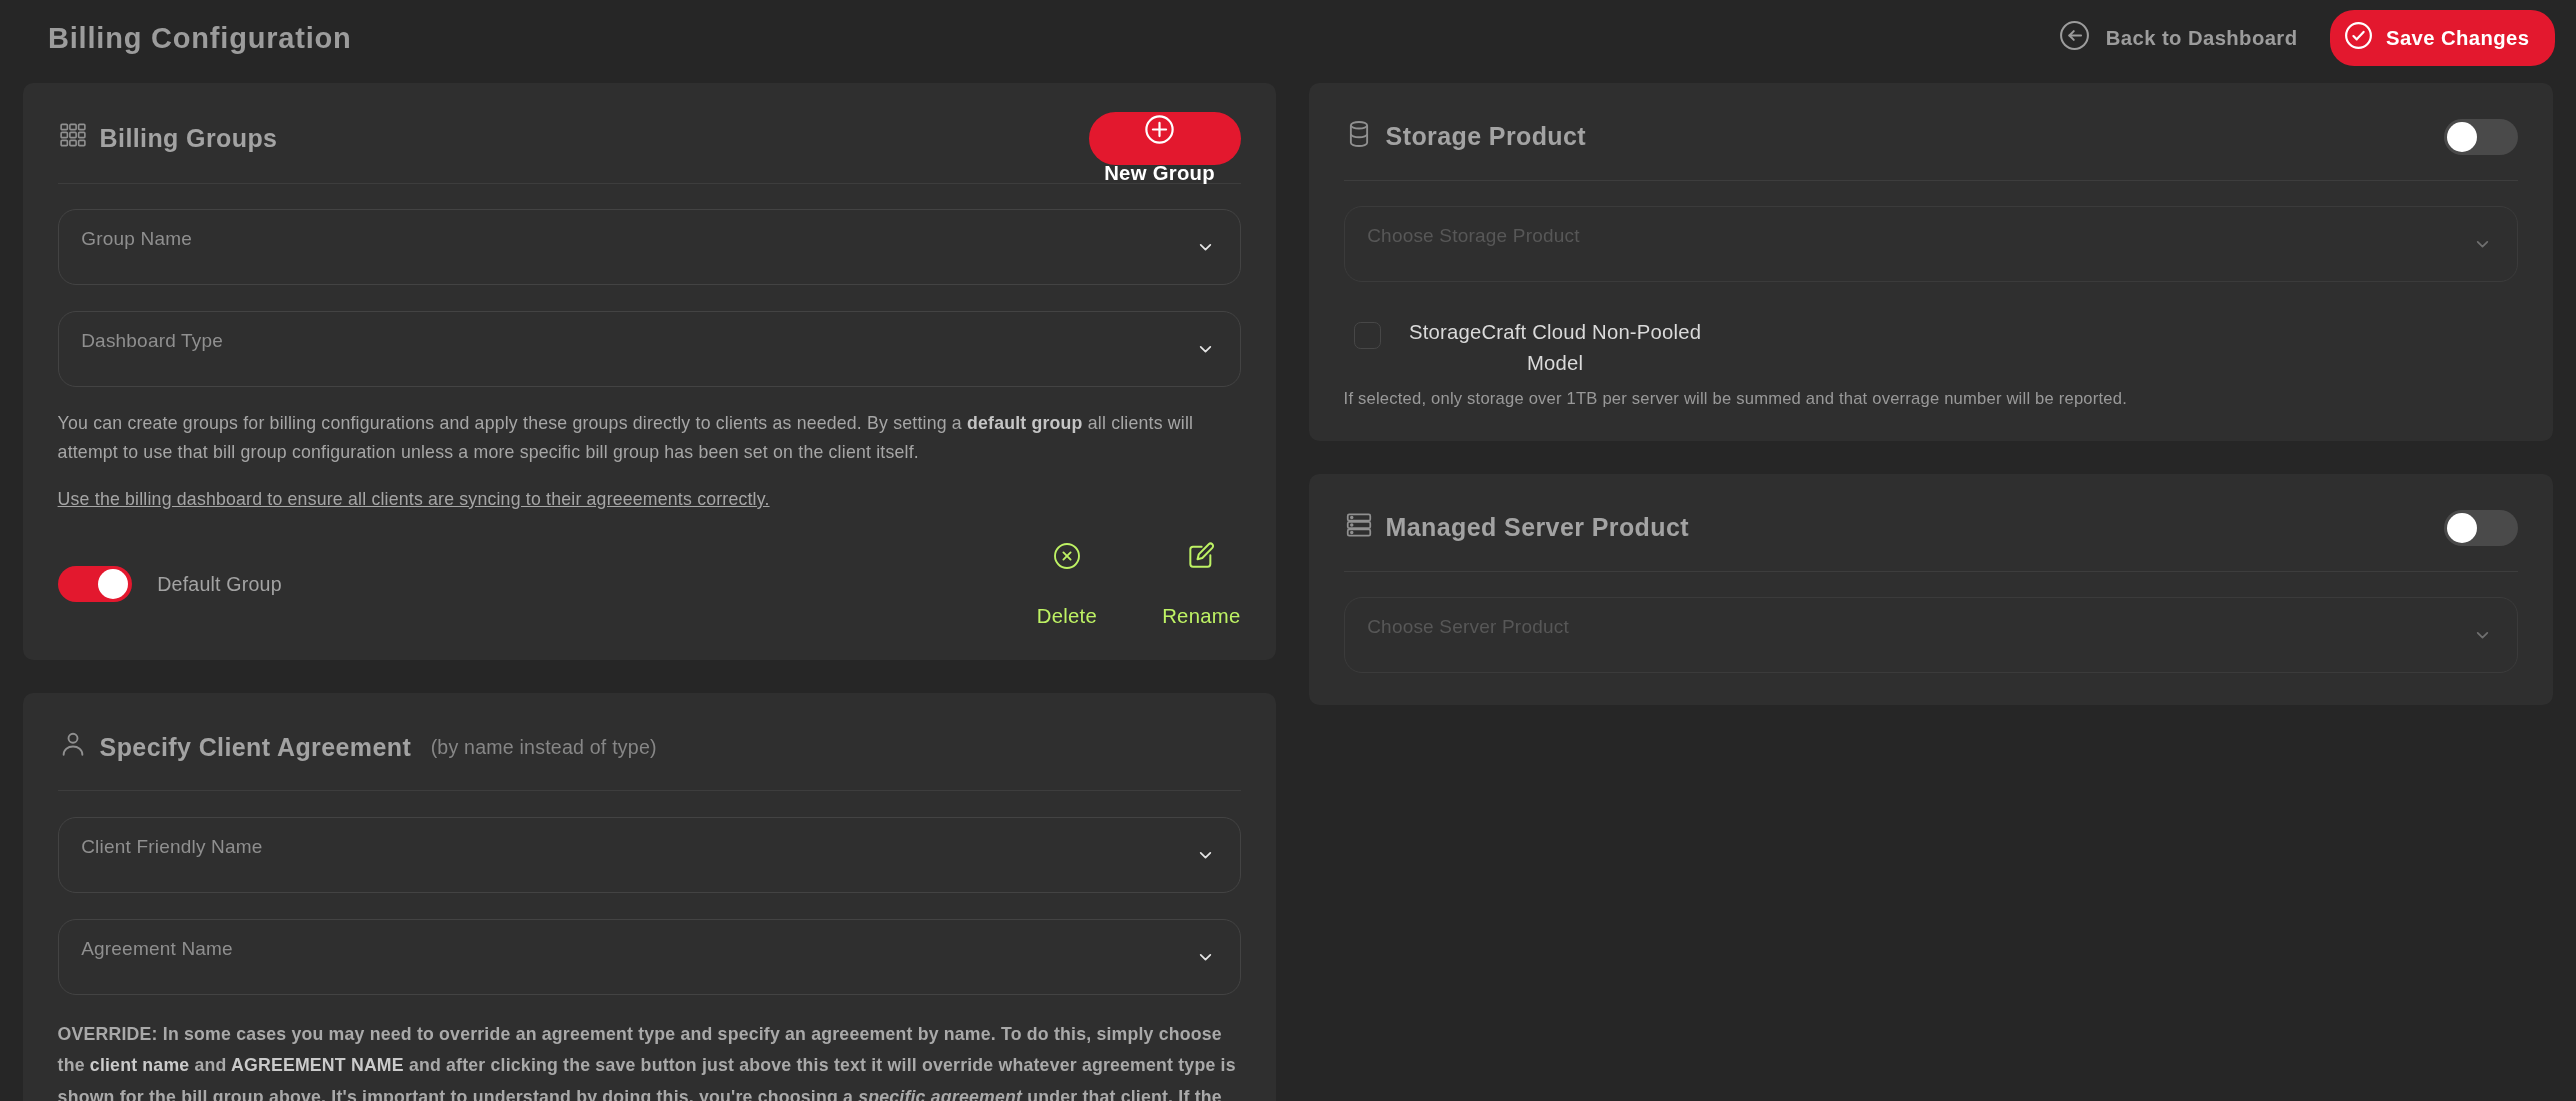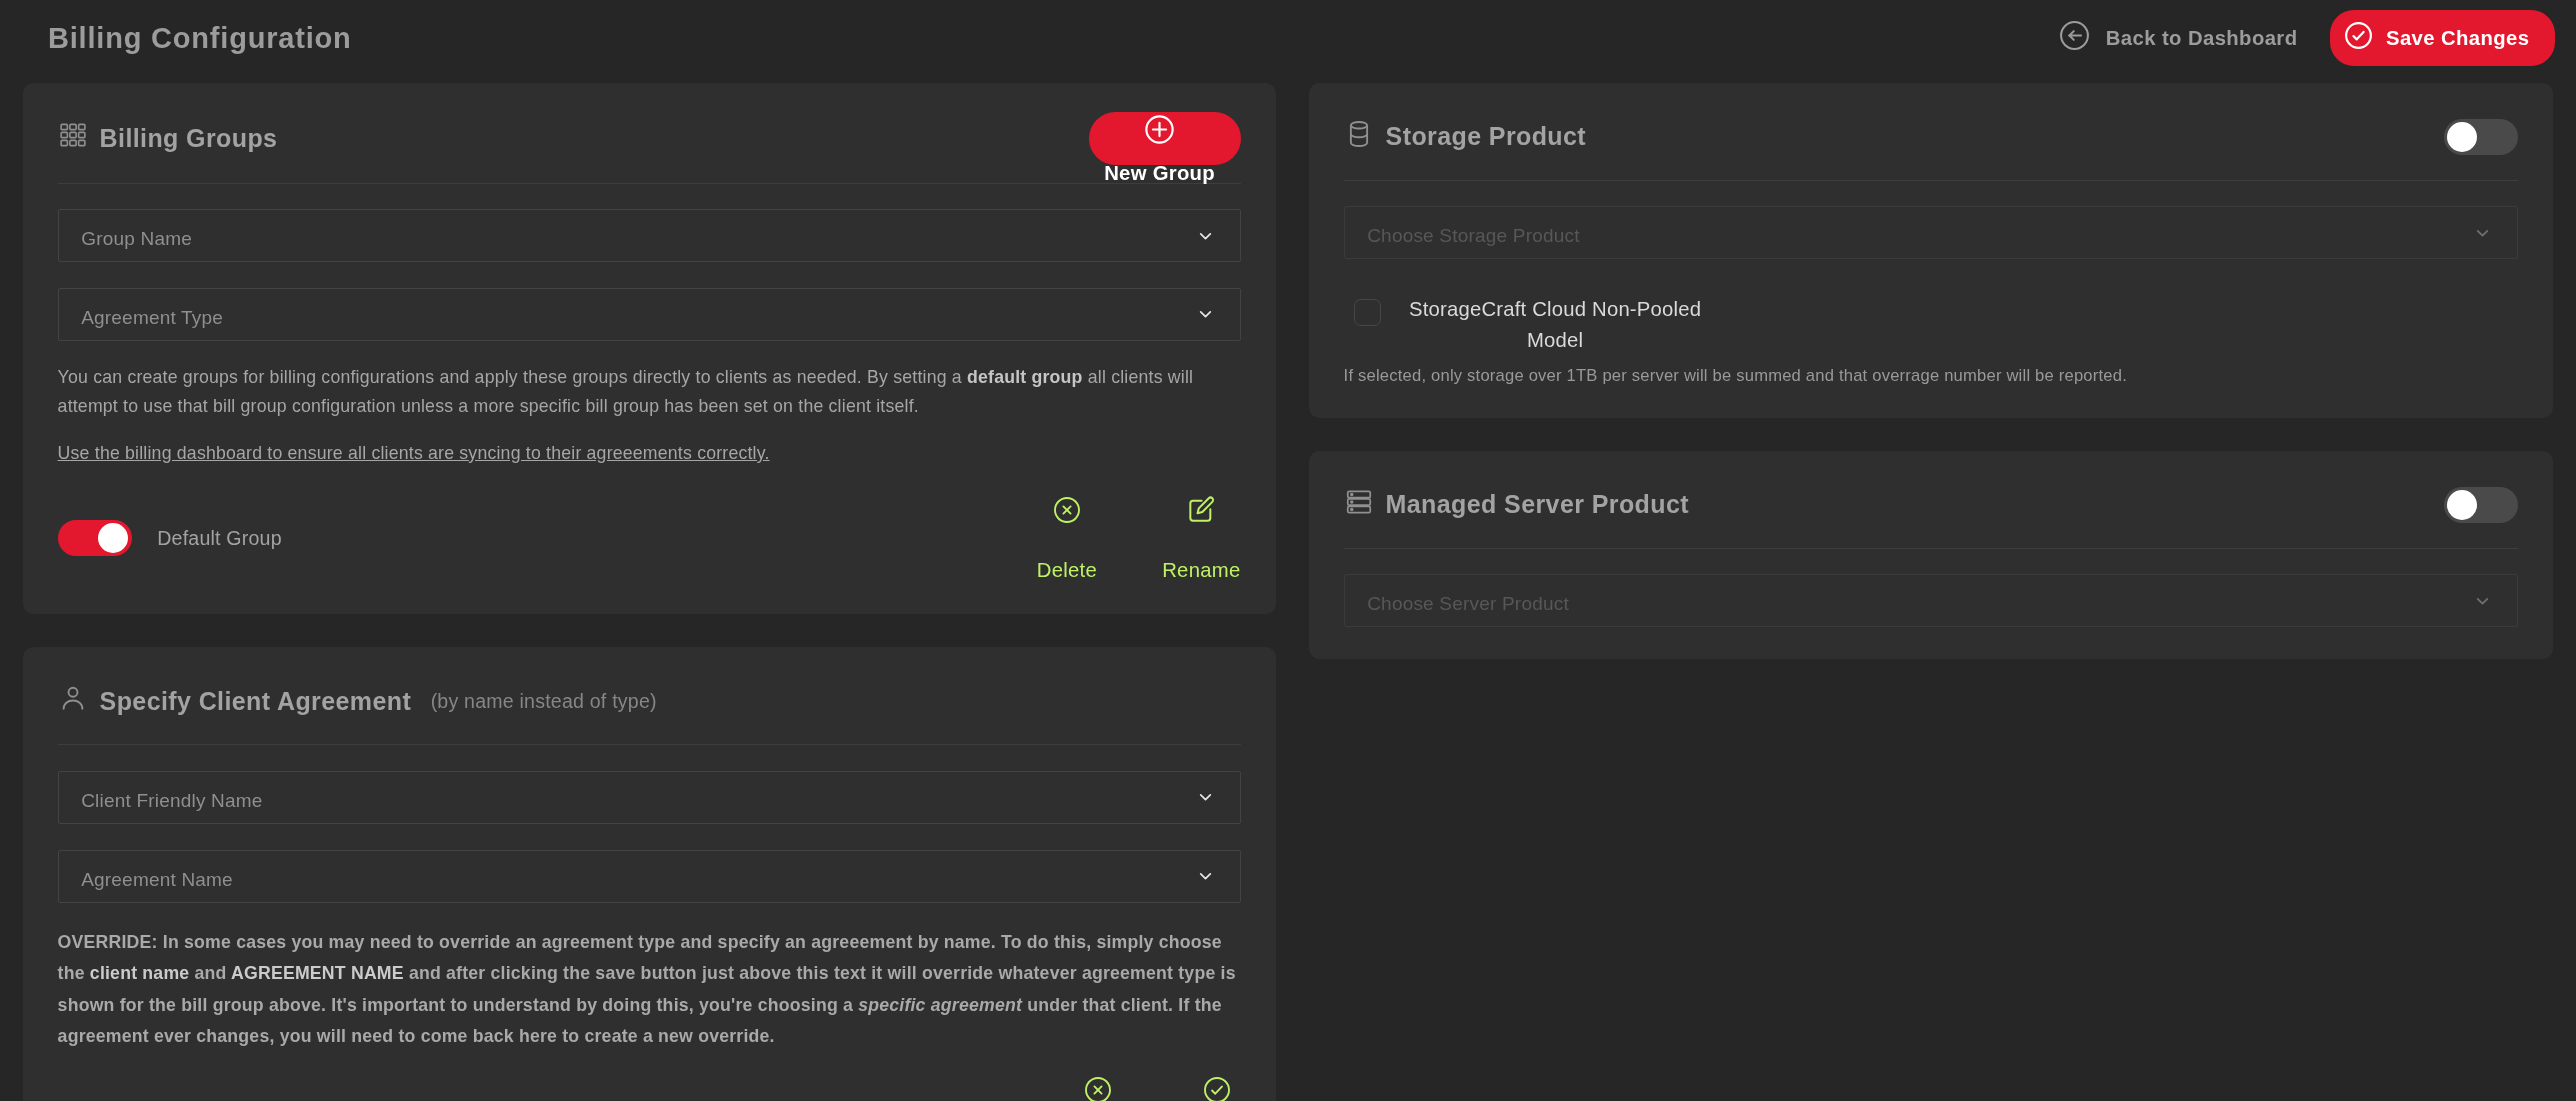--- a/index.html
+++ b/index.html
@@ -54,22 +54,22 @@
   .pill-btn{
     gap:10.5px;background:var(--accent-red);color:#fff;
     font-size:20.3px;font-weight:700;letter-spacing:0.3px;
     height:53px;border-radius:29px;padding:0 25.6px 0 15px;flex-direction:column;
   }
   .pill-btn svg{width:35px;height:35px;}
 
   .divider{border-bottom:0.8px solid #3d3d3d;margin-top:18px;}
 
   .select{
-    position:relative;margin-top:25.6px;height:53px;
-    border:0.8px solid #434343;border-radius:2px;
+    position:relative;margin-top:25.6px;height:76px;
+    border:0.8px solid #434343;border-radius:18px;
     padding:18px 68px 0 22.6px;cursor:pointer;
   }
   .select-label{font-size:19px;color:#8f8f8f;letter-spacing:0.2px;}
   .select .chev{
     position:absolute;right:24px;top:50%;transform:translateY(-50%);
     width:21px;height:21px;color:#e3e3e3;
   }
   .select .chev svg{width:21px;height:21px;display:block;}
   .select.dim{border-color:#3b3b3b;}
   .select.dim .select-label{color:#575757;}
@@ -177,21 +177,21 @@
       <div class="select">
         <span class="select-label">Group Name</span>
         <span class="chev">
           <svg viewBox="0 0 24 24" fill="none" stroke="currentColor" stroke-width="2" stroke-linecap="round" stroke-linejoin="round">
               <path d="M6.5 9.5L12 15l5.5-5.5"></path>
             </svg>
         </span>
       </div>
 
       <div class="select">
-        <span class="select-label">Agreement Type</span>
+        <span class="select-label">Dashboard Type</span>
         <span class="chev">
           <svg viewBox="0 0 24 24" fill="none" stroke="currentColor" stroke-width="2" stroke-linecap="round" stroke-linejoin="round">
               <path d="M6.5 9.5L12 15l5.5-5.5"></path>
             </svg>
         </span>
       </div>
 
       <p class="para"><span>You can create groups for billing configurations and apply these groups directly to clients as needed. By setting a </span><strong>default group</strong><span> all clients will attempt to use that bill group configuration unless a more specific bill group has been set on the client itself.</span></p>
       <p class="para note">Use the billing dashboard to ensure all clients are syncing to their agreeements correctly.</p>
 

